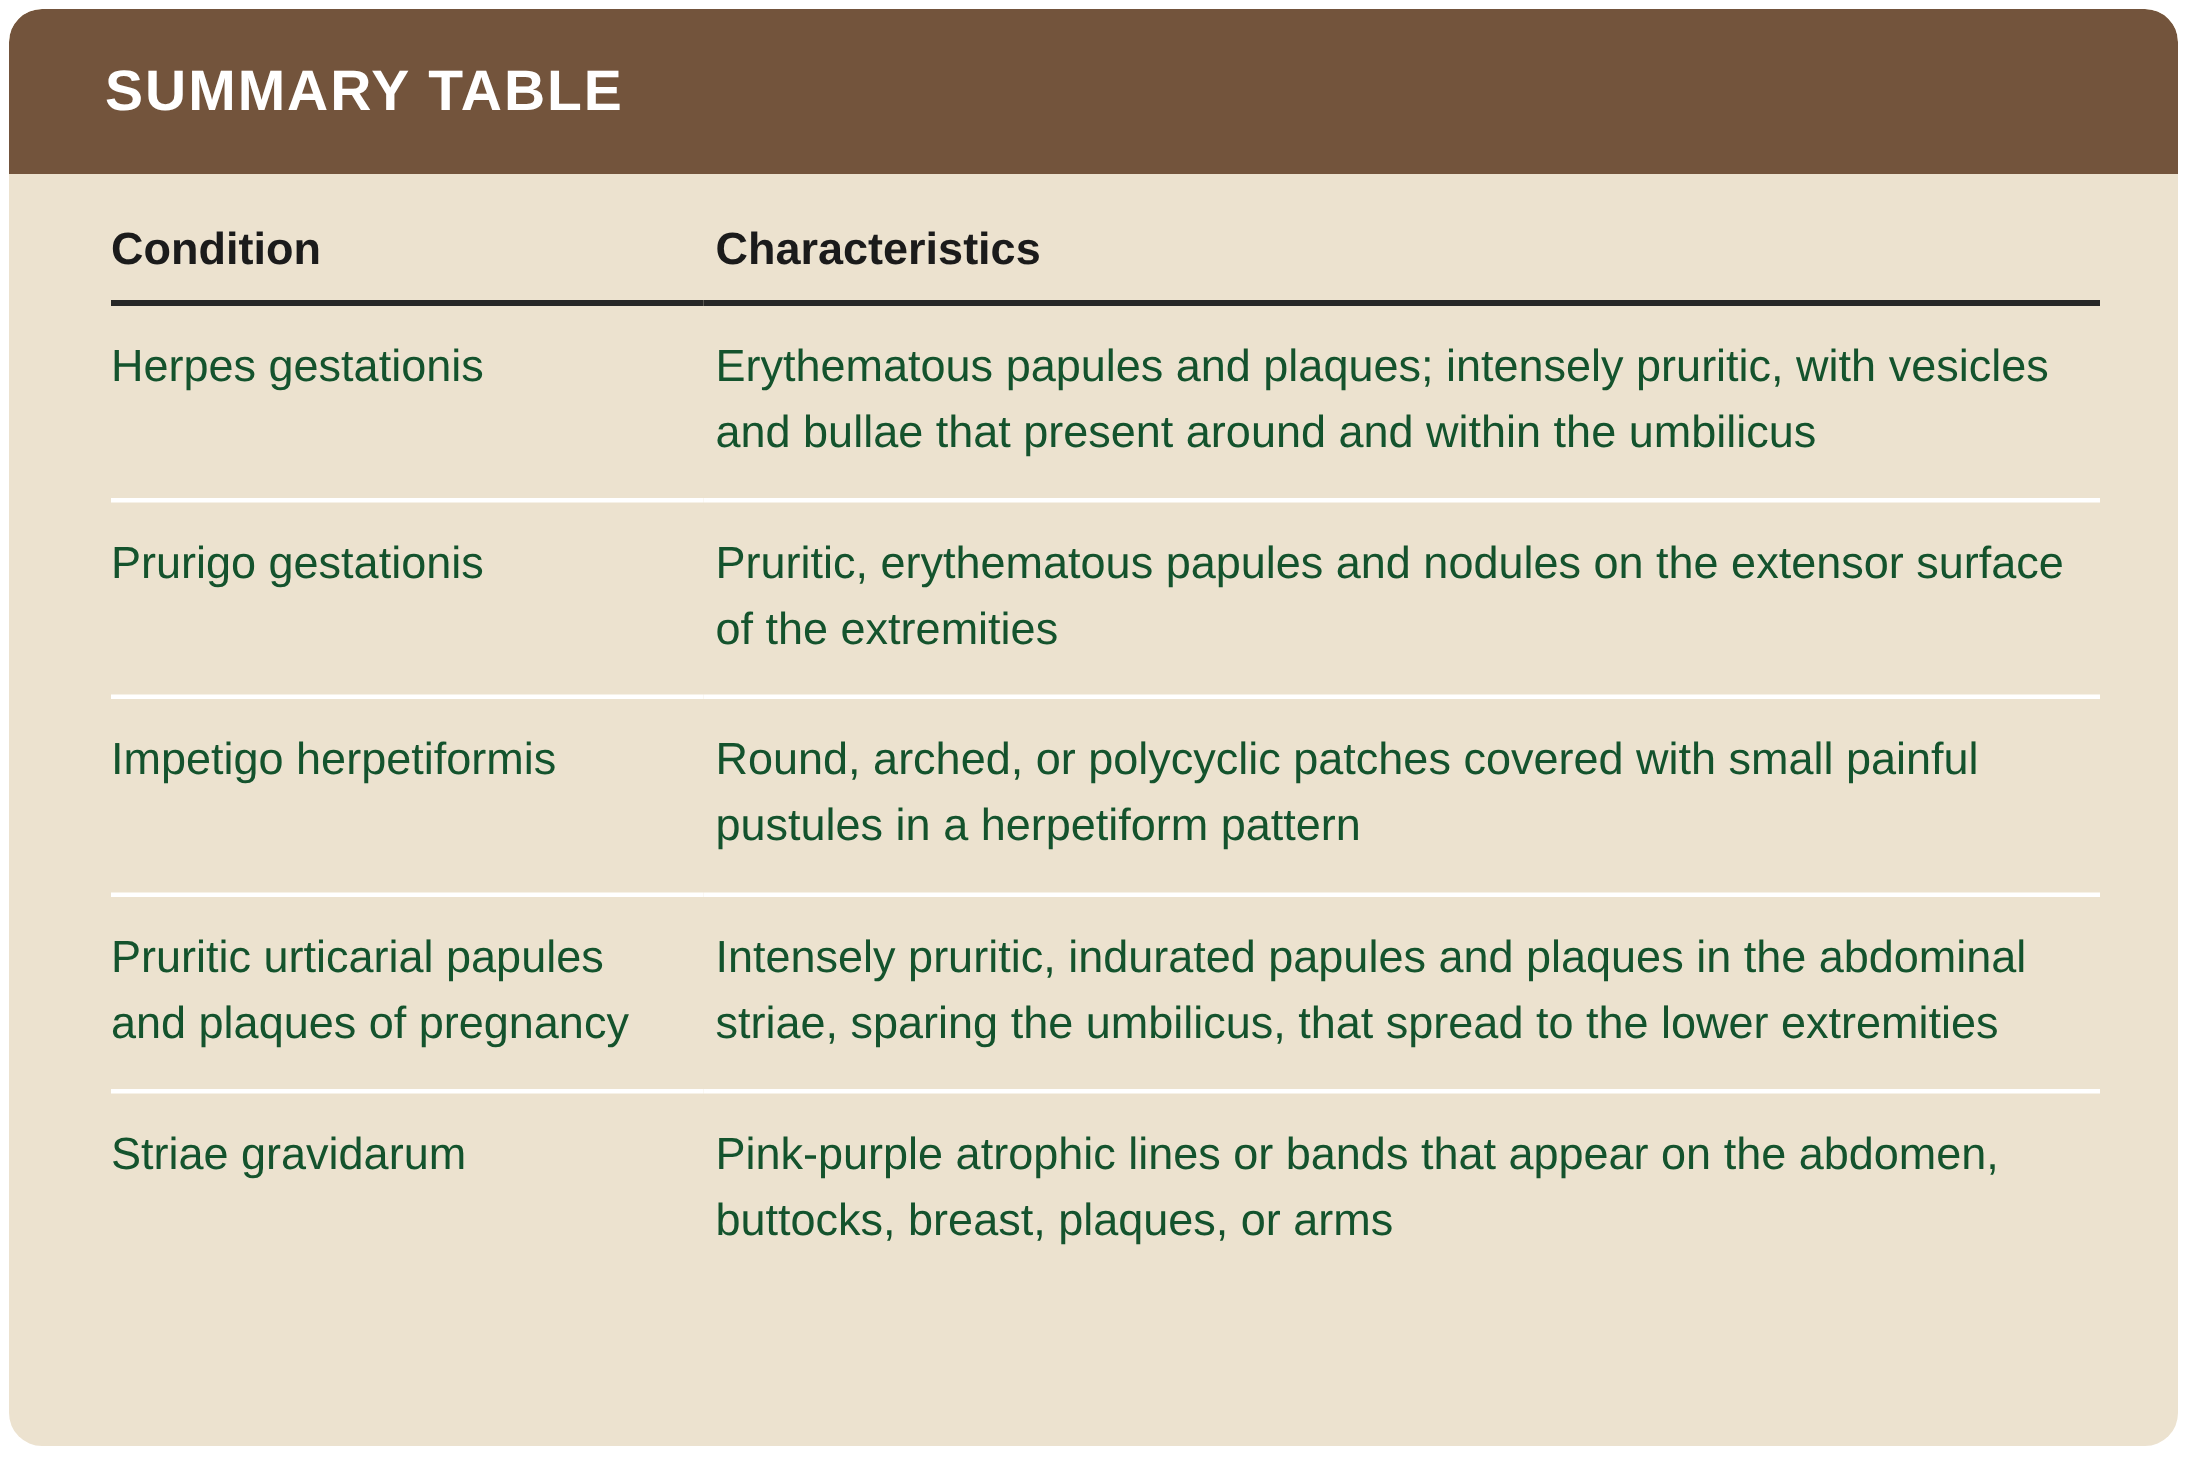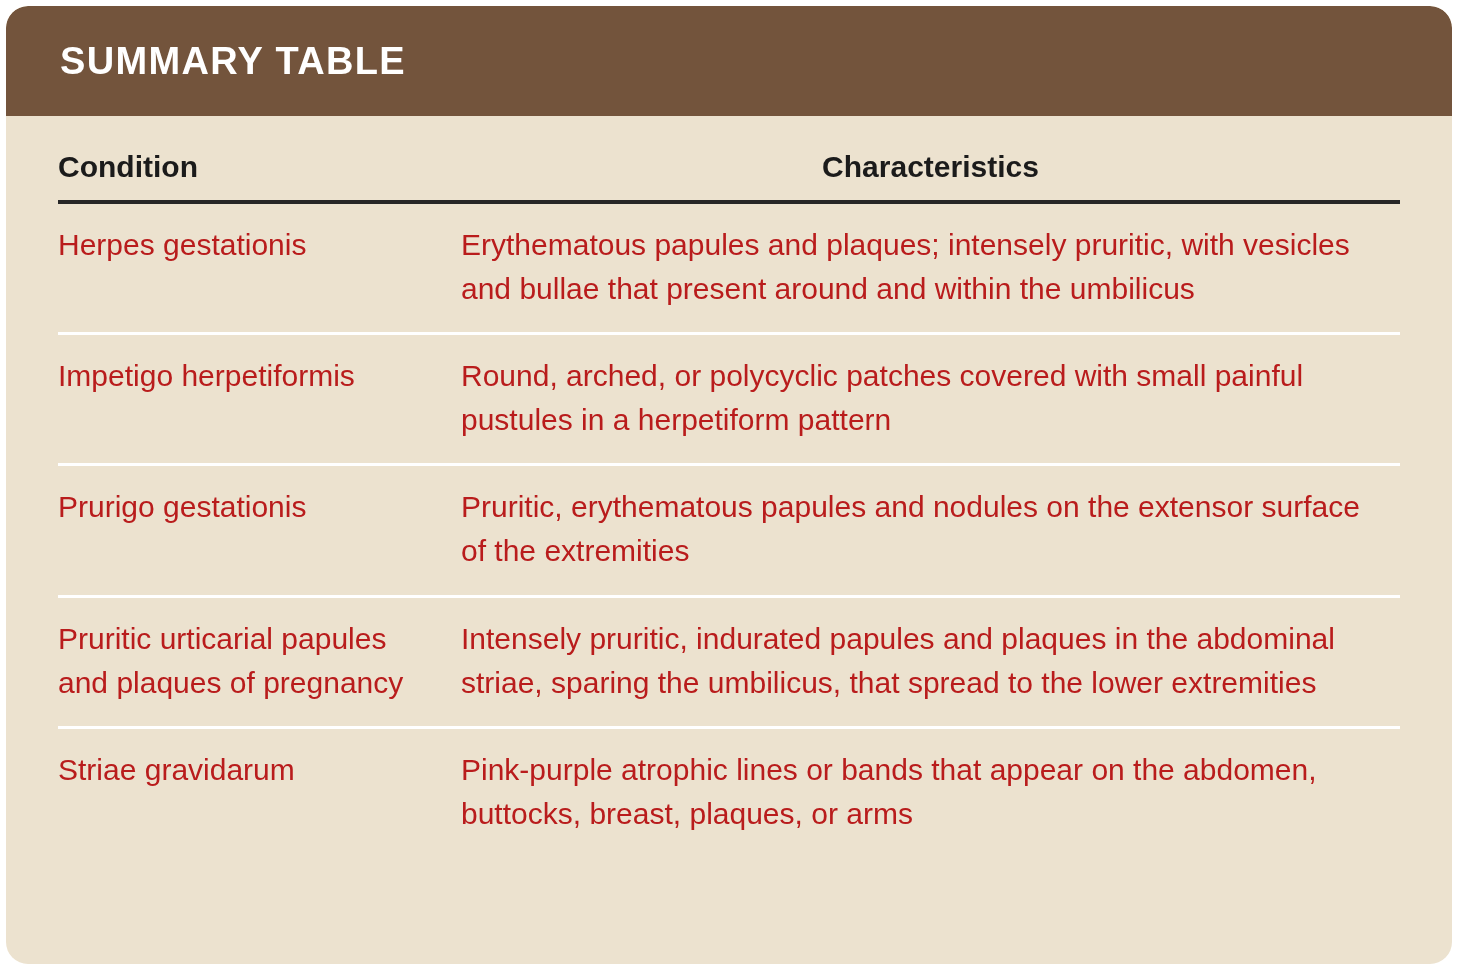--- a/index.html
+++ b/index.html
@@ -36,25 +36,25 @@
     box-sizing: border-box;
     padding: 0 0 0 52px;
   }
 
   .card-title {
     color: #ffffff;
     font-size: 38px;
     font-weight: bold;
     letter-spacing: 0.035em;
     line-height: 1;
-    margin: 2px;
+    margin: 12px;
   }
 
   .table-wrap {
-    padding: 28px 52px 0 52px;
+    padding: 28px 52px 0 68px;
   }
 
   table.summary {
     width: 100%;
     border-collapse: collapse;
     table-layout: fixed;
   }
 
   table.summary col.c-condition { width: 395px; }
   table.summary col.c-characteristics { width: auto; }
@@ -63,26 +63,25 @@
     text-align: left;
     font-size: 30px;
     font-weight: bold;
     color: #1b1b1b;
     padding: 6px 0 16px 0;
     border-bottom: 4px solid #272727;
     vertical-align: bottom;
   }
   table.summary thead th.char-head {
     padding-left: 8px;
-    text-align: center;
   }
 
   table.summary tbody td {
     font-size: 30px;
-    color: #b91c1c;
+    color: #14532d;
     vertical-align: top;
     padding: 19px 0 21px 0;
     line-height: 1.47;
     border-bottom: 3px solid #ffffff;
   }
   table.summary tbody tr:last-child td {
     border-bottom: none;
     margin-top: 44px;
   }
 
@@ -114,26 +113,26 @@
           <th class="cond-head">Condition</th>
           <th class="char-head">Characteristics</th>
         </tr>
       </thead>
       <tbody>
         <tr>
           <td class="cond">Herpes gestationis</td>
           <td class="char">Erythematous papules and plaques; intensely pruritic, with vesicles and bullae that present around and within the umbilicus</td>
         </tr>
         <tr>
+          <td class="cond">Prurigo gestationis</td>
+          <td class="char">Pruritic, erythematous papules and nodules on the extensor surface of the extremities</td>
+        </tr>
+        <tr>
           <td class="cond">Impetigo herpetiformis</td>
           <td class="char">Round, arched, or polycyclic patches covered with small painful pustules in a herpetiform pattern</td>
-        </tr>
-        <tr>
-          <td class="cond">Prurigo gestationis</td>
-          <td class="char">Pruritic, erythematous papules and nodules on the extensor surface of the extremities</td>
         </tr>
         <tr>
           <td class="cond">Pruritic urticarial papules and plaques of pregnancy</td>
           <td class="char">Intensely pruritic, indurated papules and plaques in the abdominal striae, sparing the umbilicus, that spread to the lower extremities</td>
         </tr>
         <tr>
           <td class="cond">Striae gravidarum</td>
           <td class="char">Pink-purple atrophic lines or bands that appear on the abdomen, buttocks, breast, plaques, or arms</td>
         </tr>
       </tbody>

